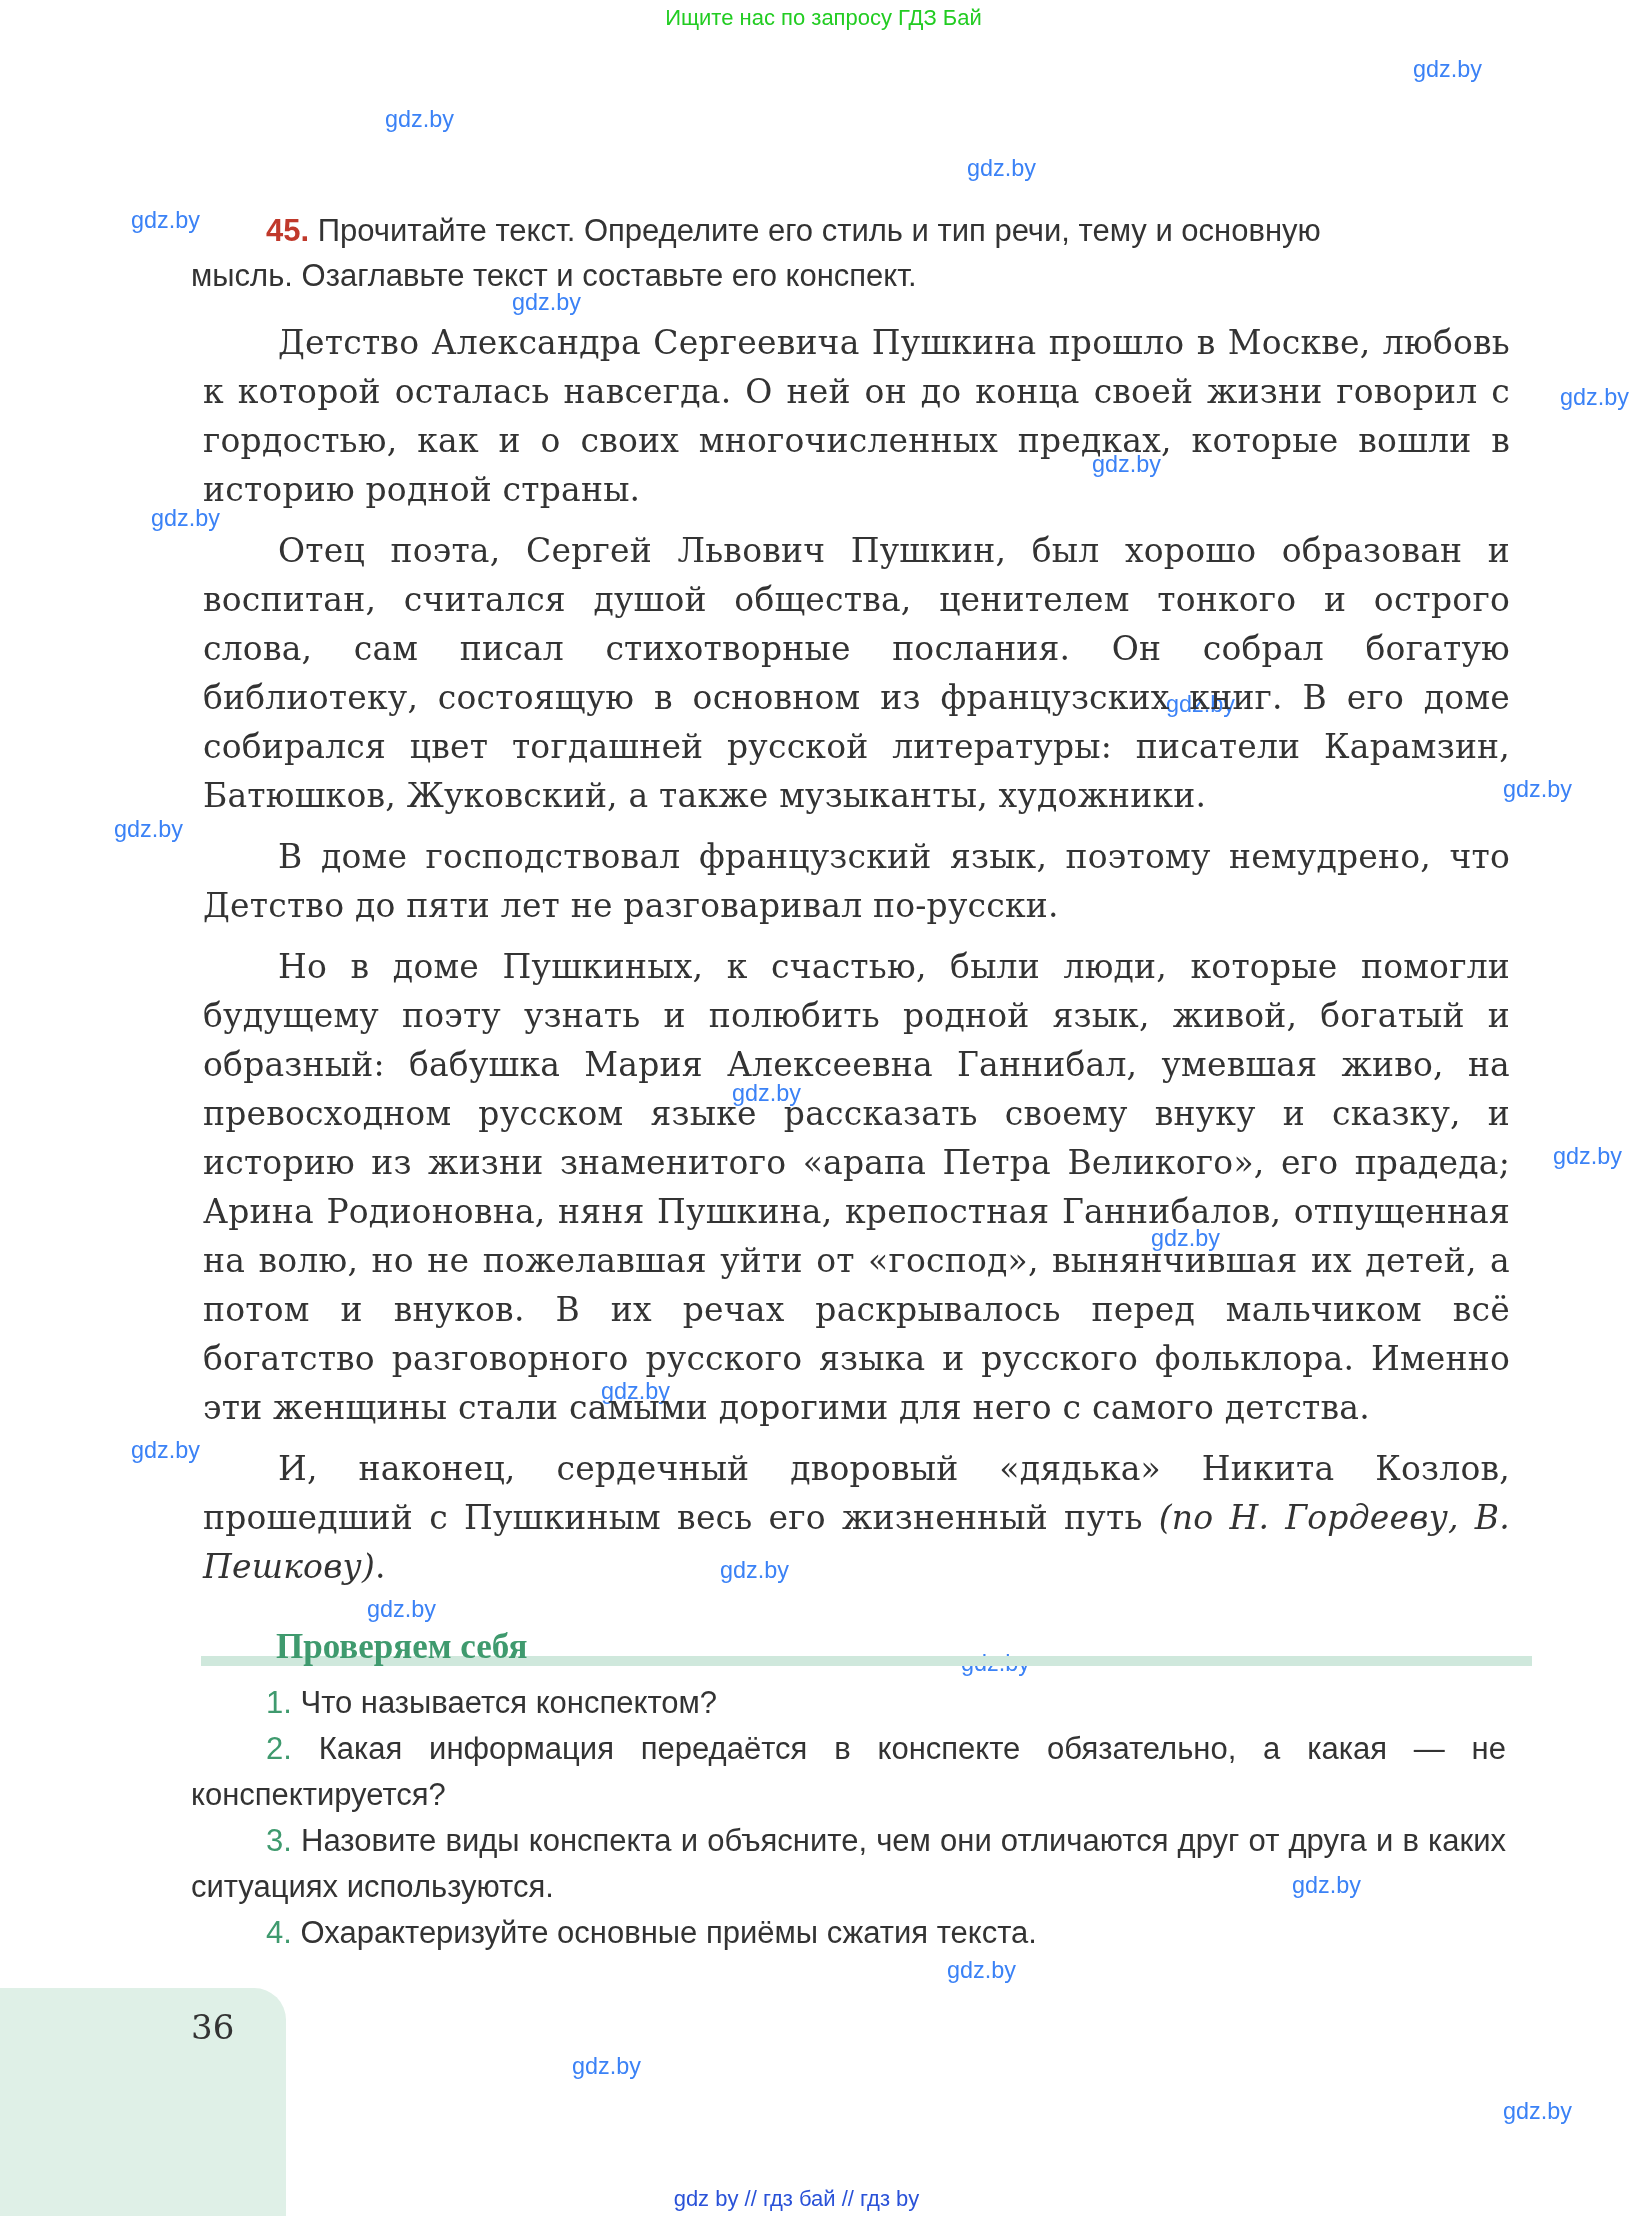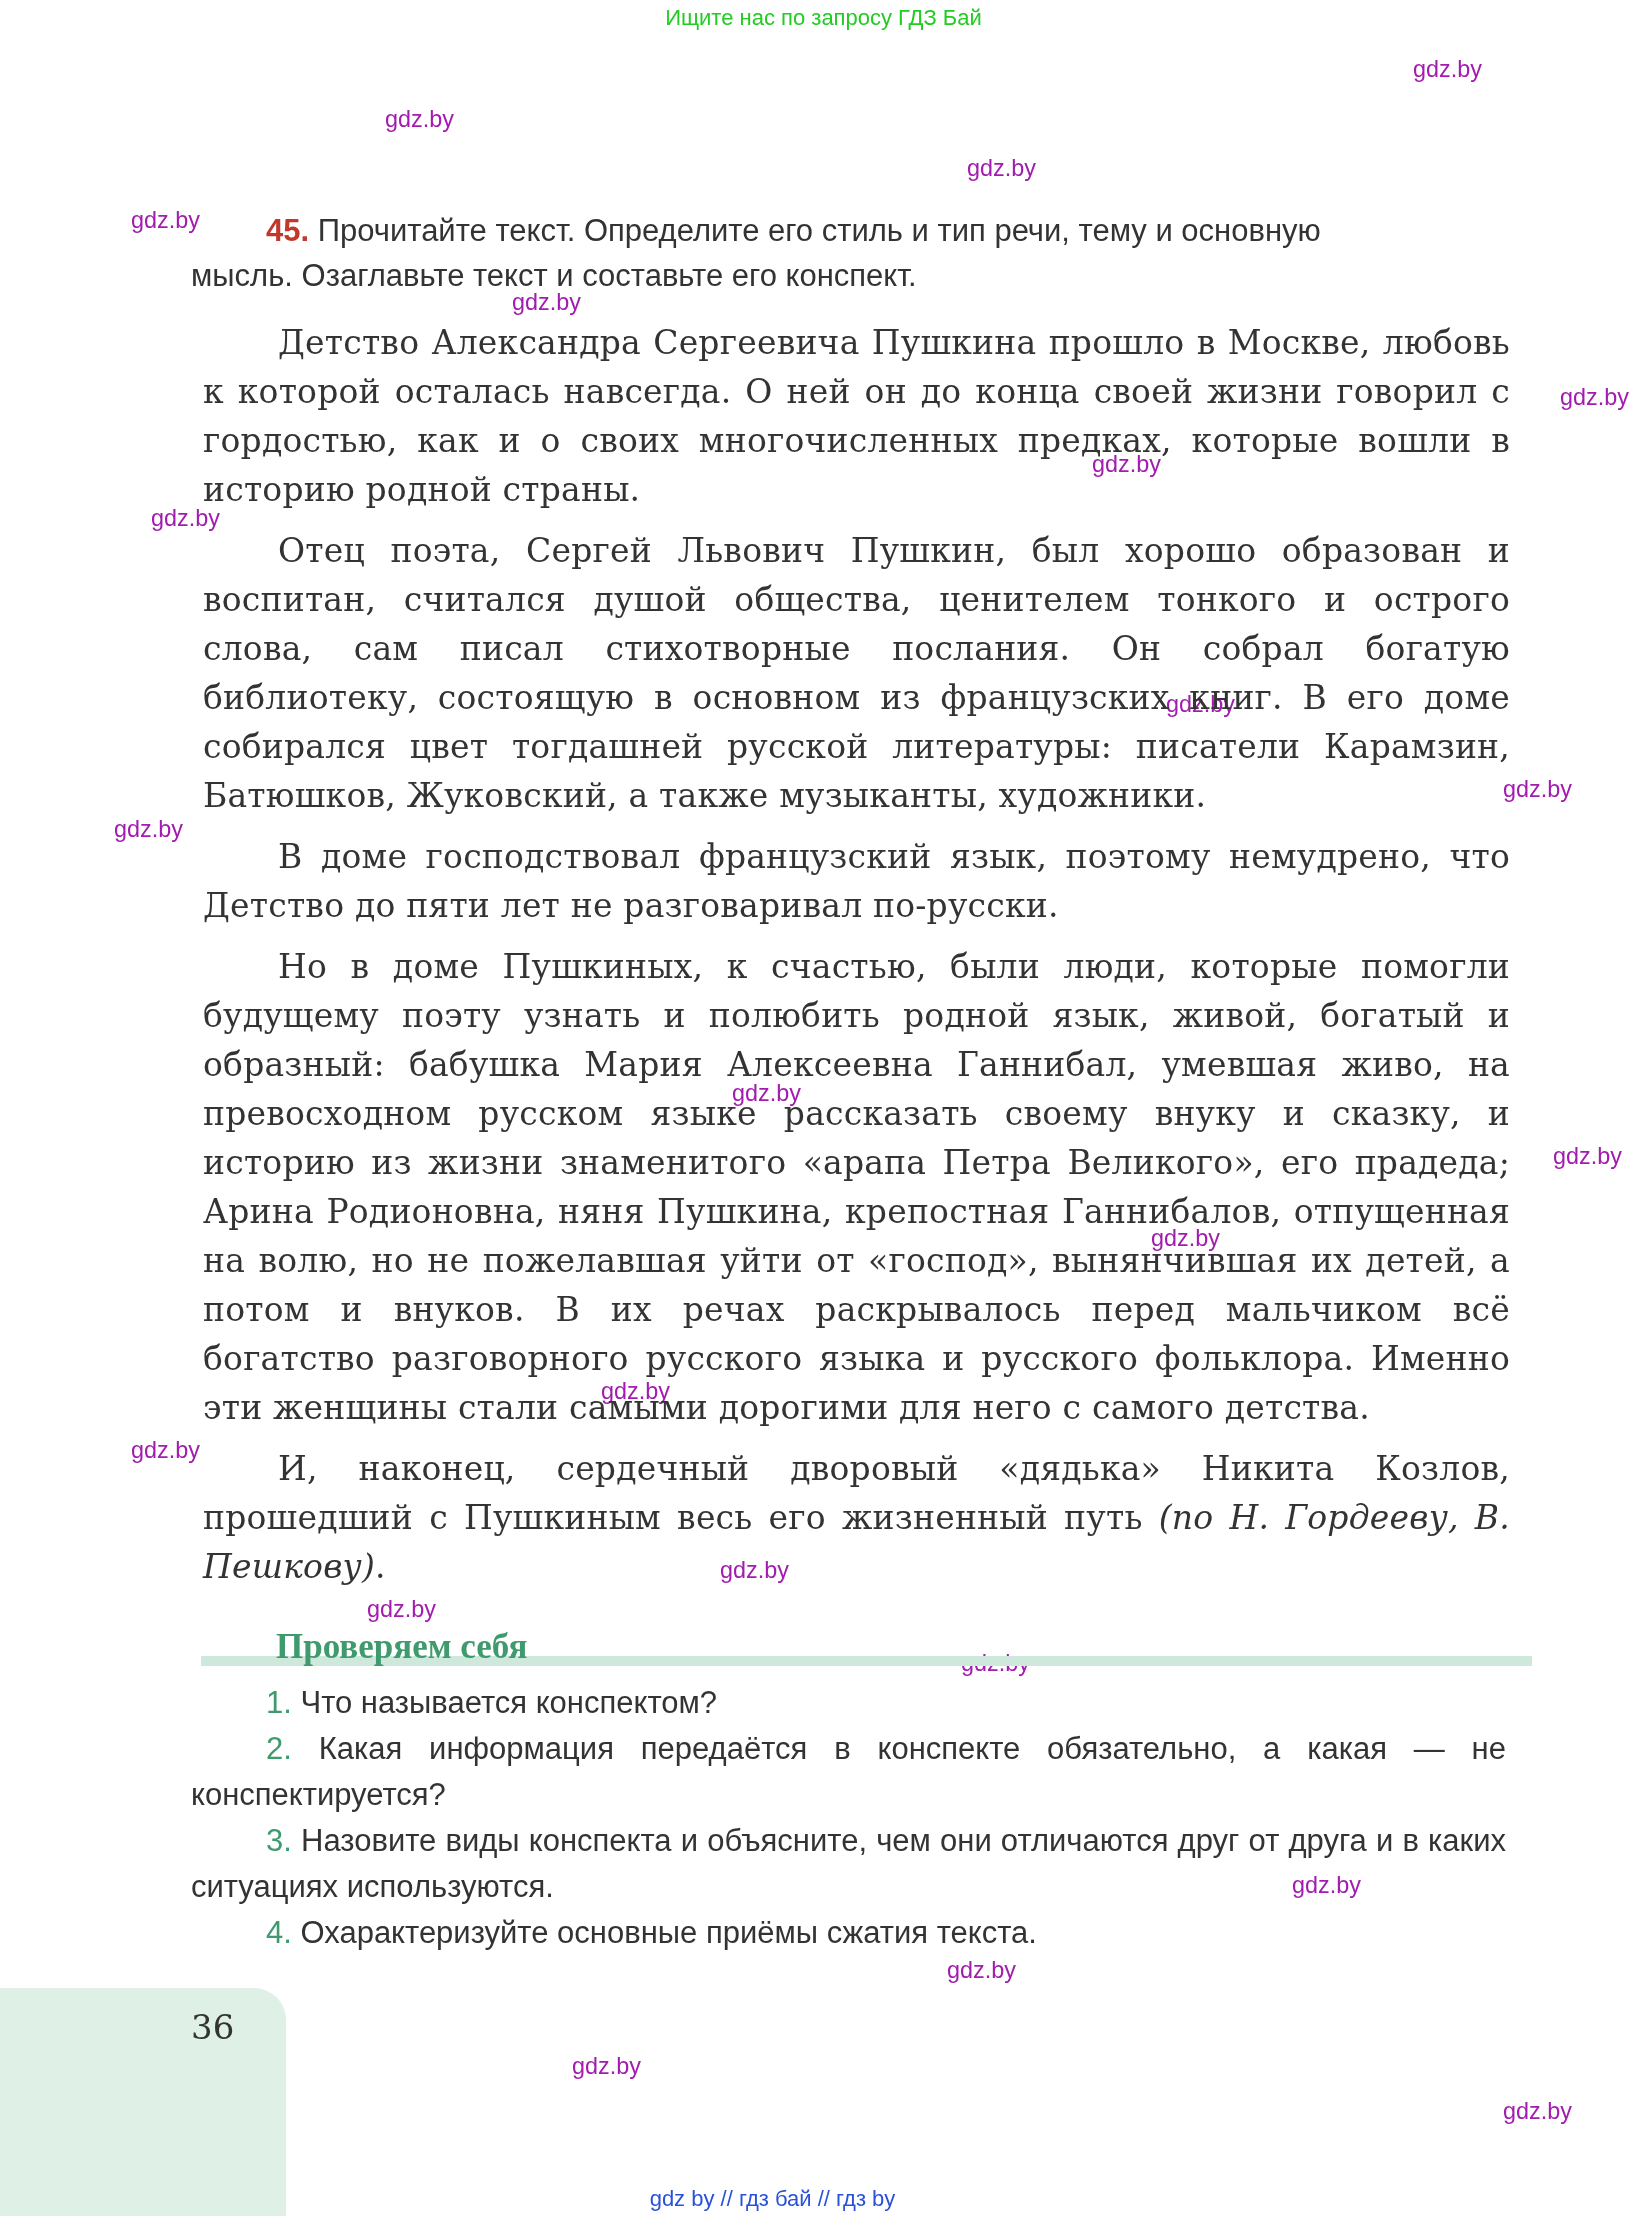--- a/index.html
+++ b/index.html
@@ -1,33 +1,33 @@
 <!DOCTYPE html>
 <html style="font-size:13px"><head>
 <meta charset="utf-8">
 <style>
   html,body{margin:0;padding:0;background:#ffffff;}
   body{width:1647px;height:2216px;position:relative;overflow:hidden;font-family:"Liberation Sans",sans-serif;color:#2a2a2a;}
   .top-banner{position:absolute;top:4.8px;left:0;width:1647px;text-align:center;font-size:22px;color:#22cc22;font-family:"Liberation Sans",sans-serif;}
-  .wm{position:absolute;font-size:23.4px;color:#a21caf;font-family:"Liberation Sans",sans-serif;}
+  .wm{position:absolute;font-size:23.4px;color:#3b82f6;font-family:"Liberation Sans",sans-serif;}
   .task{position:absolute;left:191px;top:208px;width:1331px;font-size:31px;line-height:45px;text-align:justify;color:#333;}
   .task .num{color:#c0392b;font-weight:bold;}
   .task .first{display:block;padding-left:75px;}
   .body-text{position:absolute;left:191px;top:306px;width:1331px;font-family:"DejaVu Serif","Liberation Serif",serif;font-size:33px;line-height:49px;color:#333;text-align:justify;letter-spacing:0.2px;}
   .body-text p{margin:12px;text-indent:75px;}
   .body-text .cite{font-style:italic;}
   .section{position:absolute;left:201px;top:1624px;width:1331px;font-family:Liberation Serif, serif;}
   .section-bar{position:absolute;left:0;top:32px;width:1331px;height:9.7px;background:#cfe8dc;}
   .section-title{position:relative;padding-left:75px;font-size:35px;font-weight:bold;color:#3f9a6e;line-height:45px;}
   .questions{position:absolute;left:191px;top:1680px;width:1331px;font-size:31px;line-height:46px;color:#333;text-align:justify;}
   .questions p{margin:0 16px 0 0;text-indent:75px;}
   .questions .qn{color:#3f9a6e;}
   .page-tab{position:absolute;left:0;top:1988px;width:286px;height:244px;background:#dff0e7;border-top-right-radius:32px;}
   .page-num{position:absolute;left:191px;top:2007px;font-family:"DejaVu Serif","Liberation Serif",serif;font-size:34px;color:#333;}
-  .footer{position:absolute;top:2186px;left:0;width:1545px;text-align:center;font-size:22px;color:#2a52d8;}
+  .footer{position:absolute;top:2186px;left:0;width:1545px;text-align:center;font-size:22px;color:#2a52d8;padding-left:24px;}
 </style>
 </head>
 <body>
 
 <div class="top-banner">Ищите нас по запросу ГДЗ Бай</div>
 
 <div id="wm-layer">
     <span class="wm" style="left: 1413px; top: 56px;">gdz.by</span>
     <span class="wm" style="left: 385px; top: 106px;">gdz.by</span>
     <span class="wm" style="left: 967px; top: 155px;">gdz.by</span>

